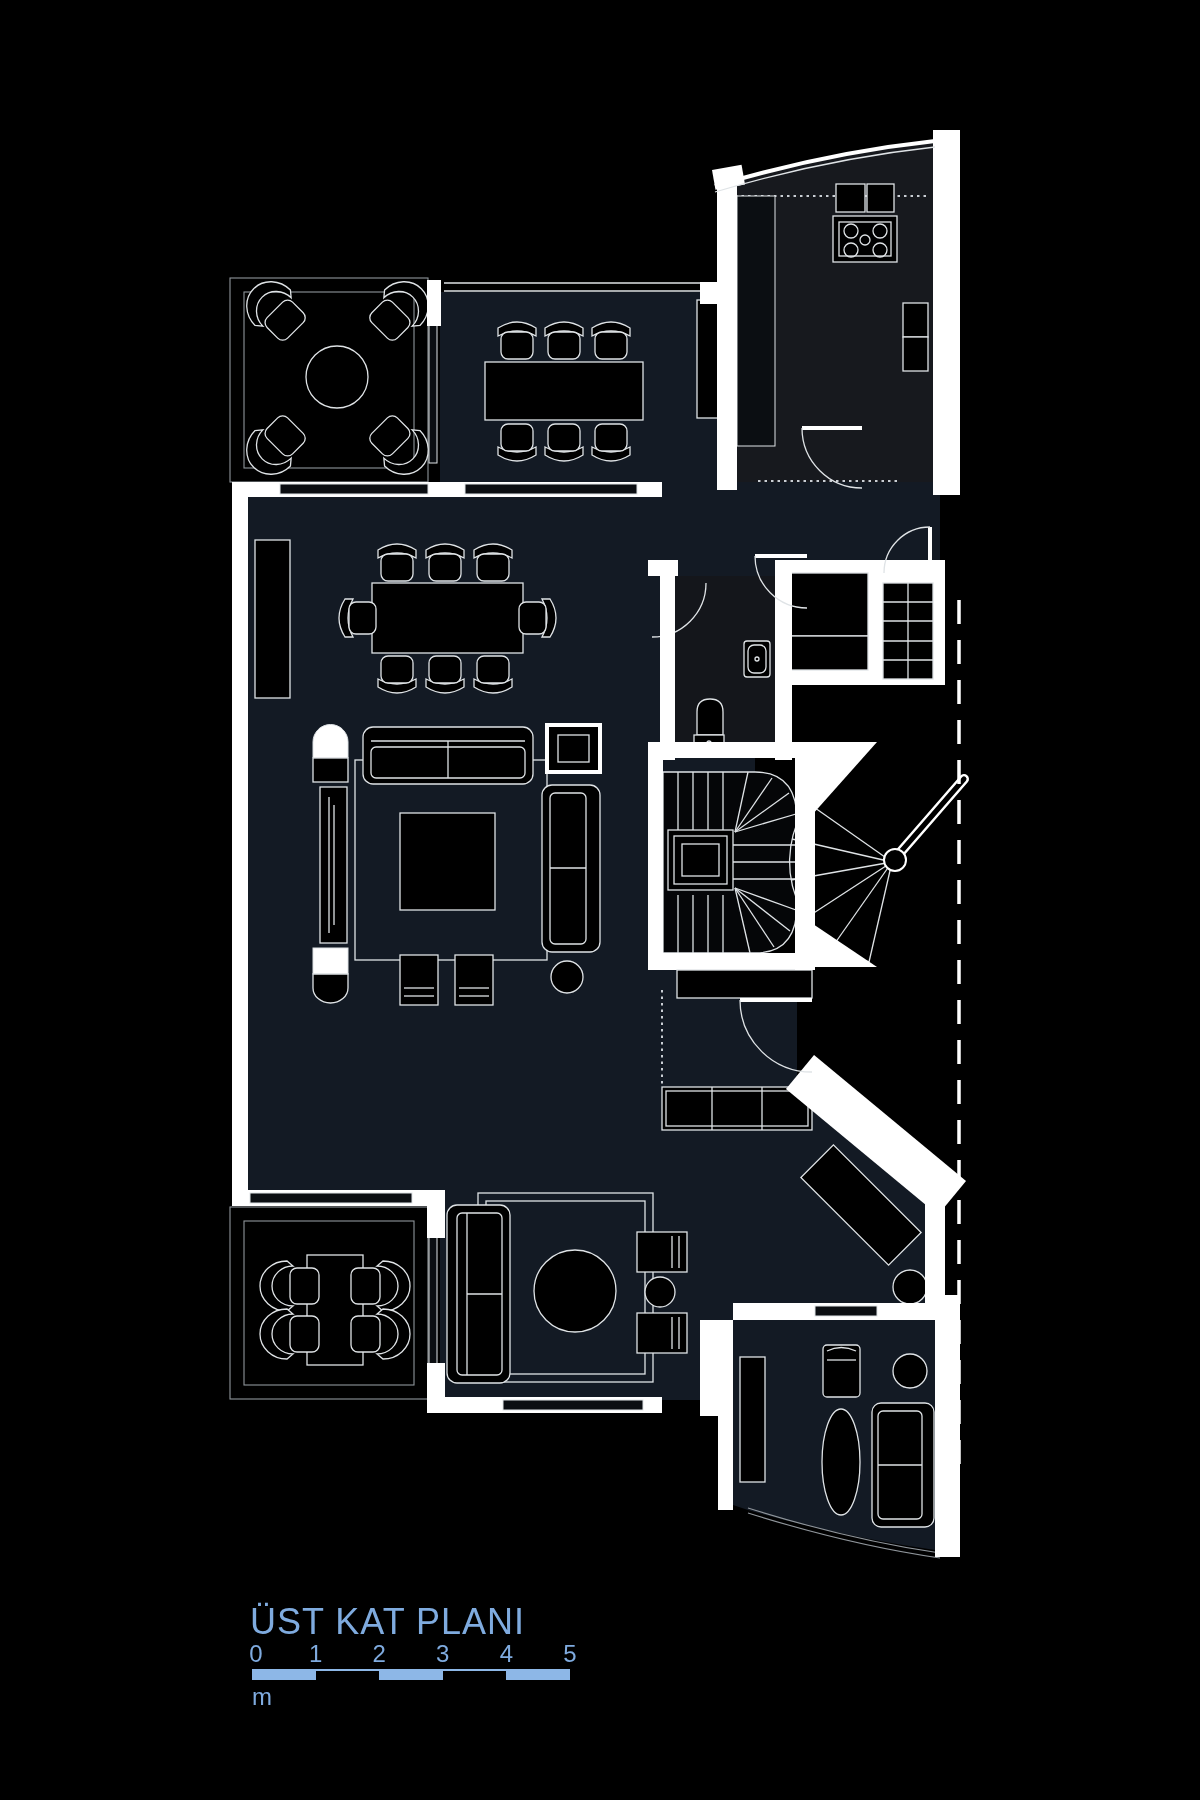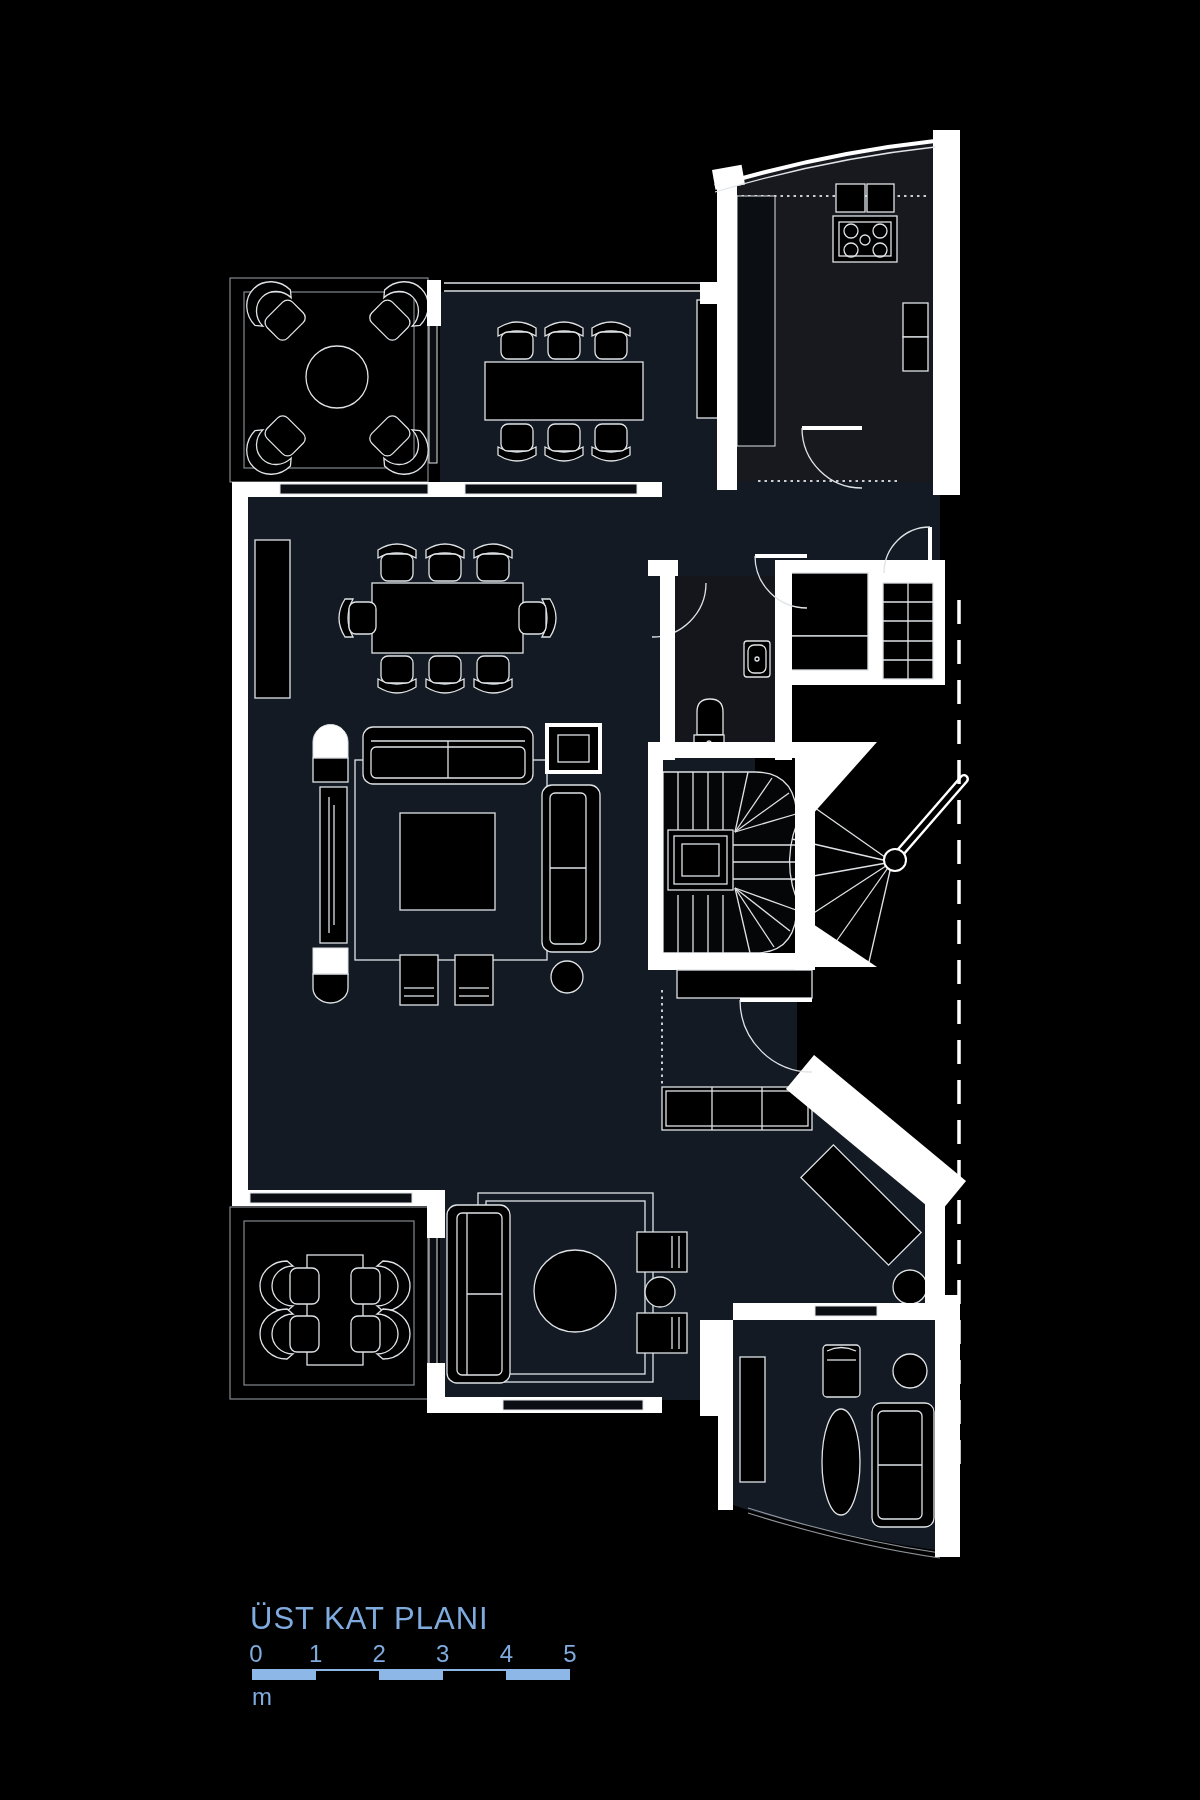--- a/index.html
+++ b/index.html
@@ -12,21 +12,21 @@
   svg{position:absolute;left:0;top:0;}
   .s{stroke:var(--line);stroke-width:1.3;fill:none;}
   .sf{stroke:var(--line);stroke-width:1.3;fill:#000;}
   .dim{stroke:var(--dim);stroke-width:1.1;fill:none;}
   .wall{fill:var(--wall-white);stroke:none;}
   .dark{fill:#0b0e12;stroke:var(--line);stroke-width:1;}
   .dotted{stroke:#c9ced4;stroke-width:2;stroke-dasharray:2.5 4;fill:none;}
   .dash{stroke:var(--wall-white);stroke-width:3.5;stroke-dasharray:24 16;fill:none;}
   .leaf{stroke:var(--wall-white);stroke-width:4;fill:none;}
   #title-block{position:absolute;left:250px;top:1601px;color:var(--accent-blue);}
-  #plan-title{font-size:31px;letter-spacing:1px;}
+  #plan-title{font-size:36px;letter-spacing:1px;}
   #scalebar{position:absolute;left:252px;top:1640px;width:318px;color:var(--accent-blue);}
   #ticks{position:relative;height:27px;font-size:24px;}
   #ticks span{position:absolute;transform:translateX(-50%);}
   #bar{position:relative;height:11px;margin-top:2px;}
   #bar .seg{position:absolute;top:0;height:11px;width:63.6px;}
   #bar .fill{background:var(--bar-blue);}
   #bar .line{border-top:2px solid var(--bar-blue);}
   #unit{font-size:24px;margin-top:3px;}
 </style>
 </head>

